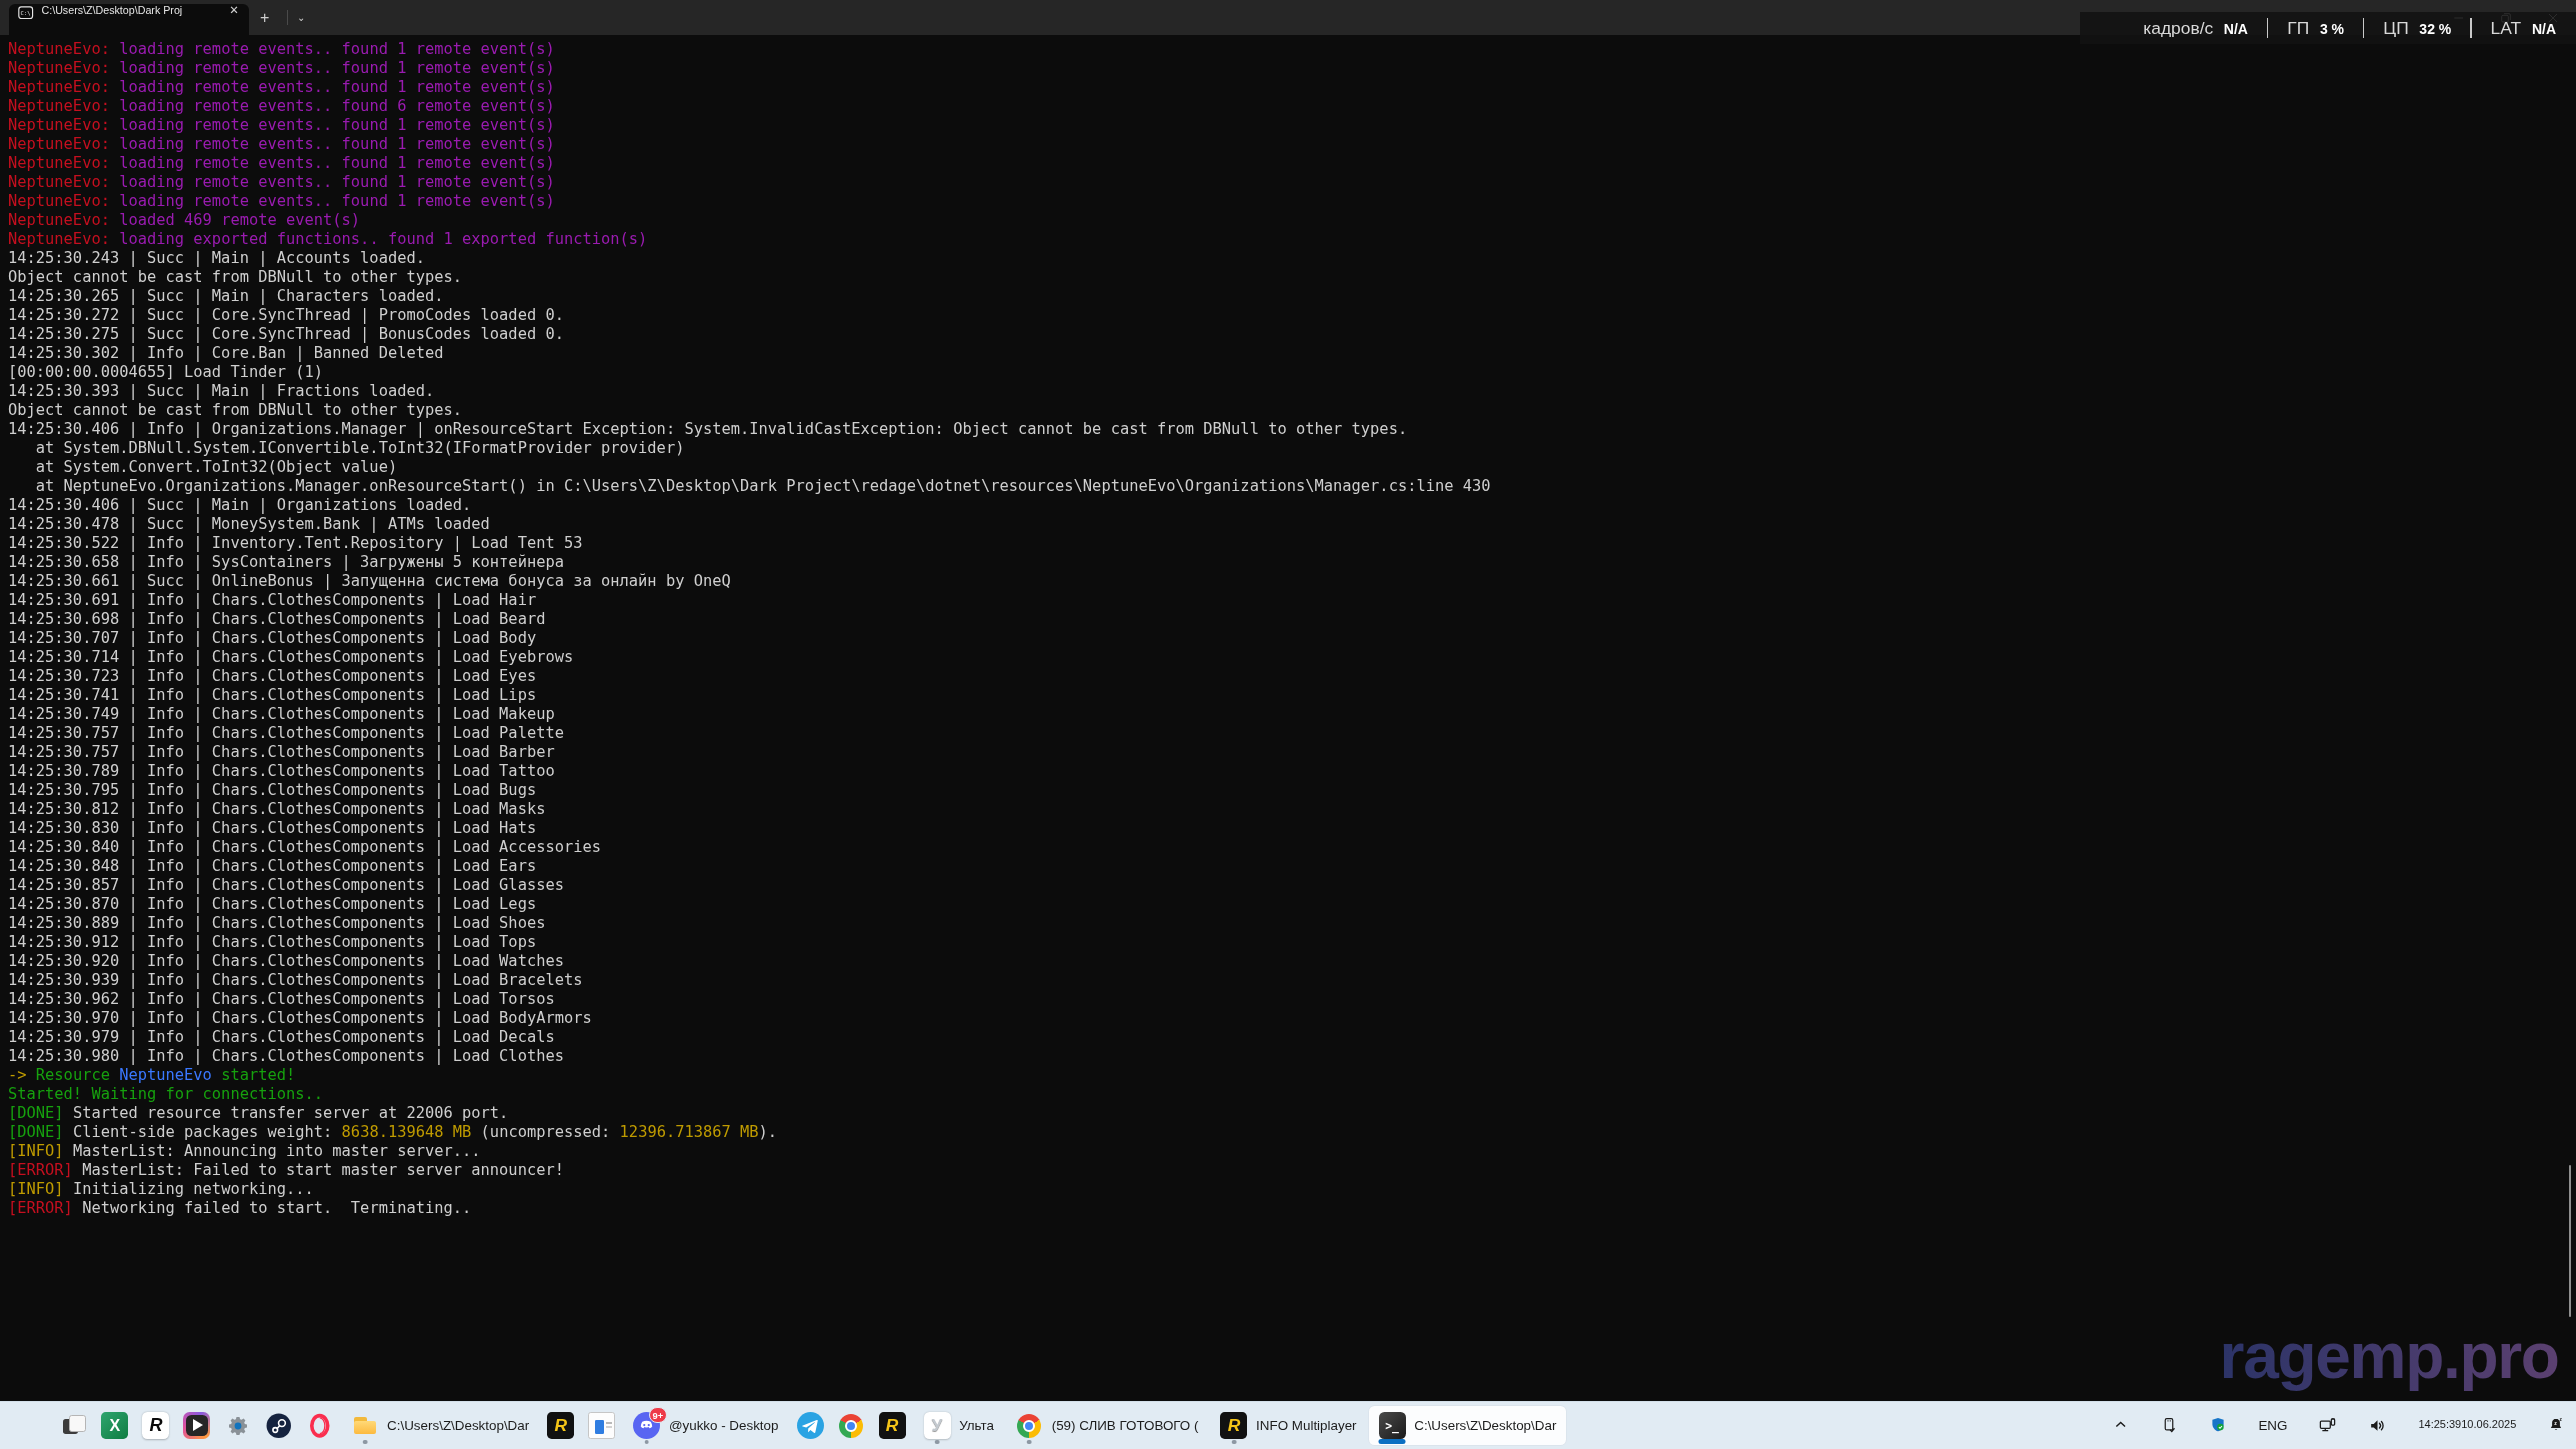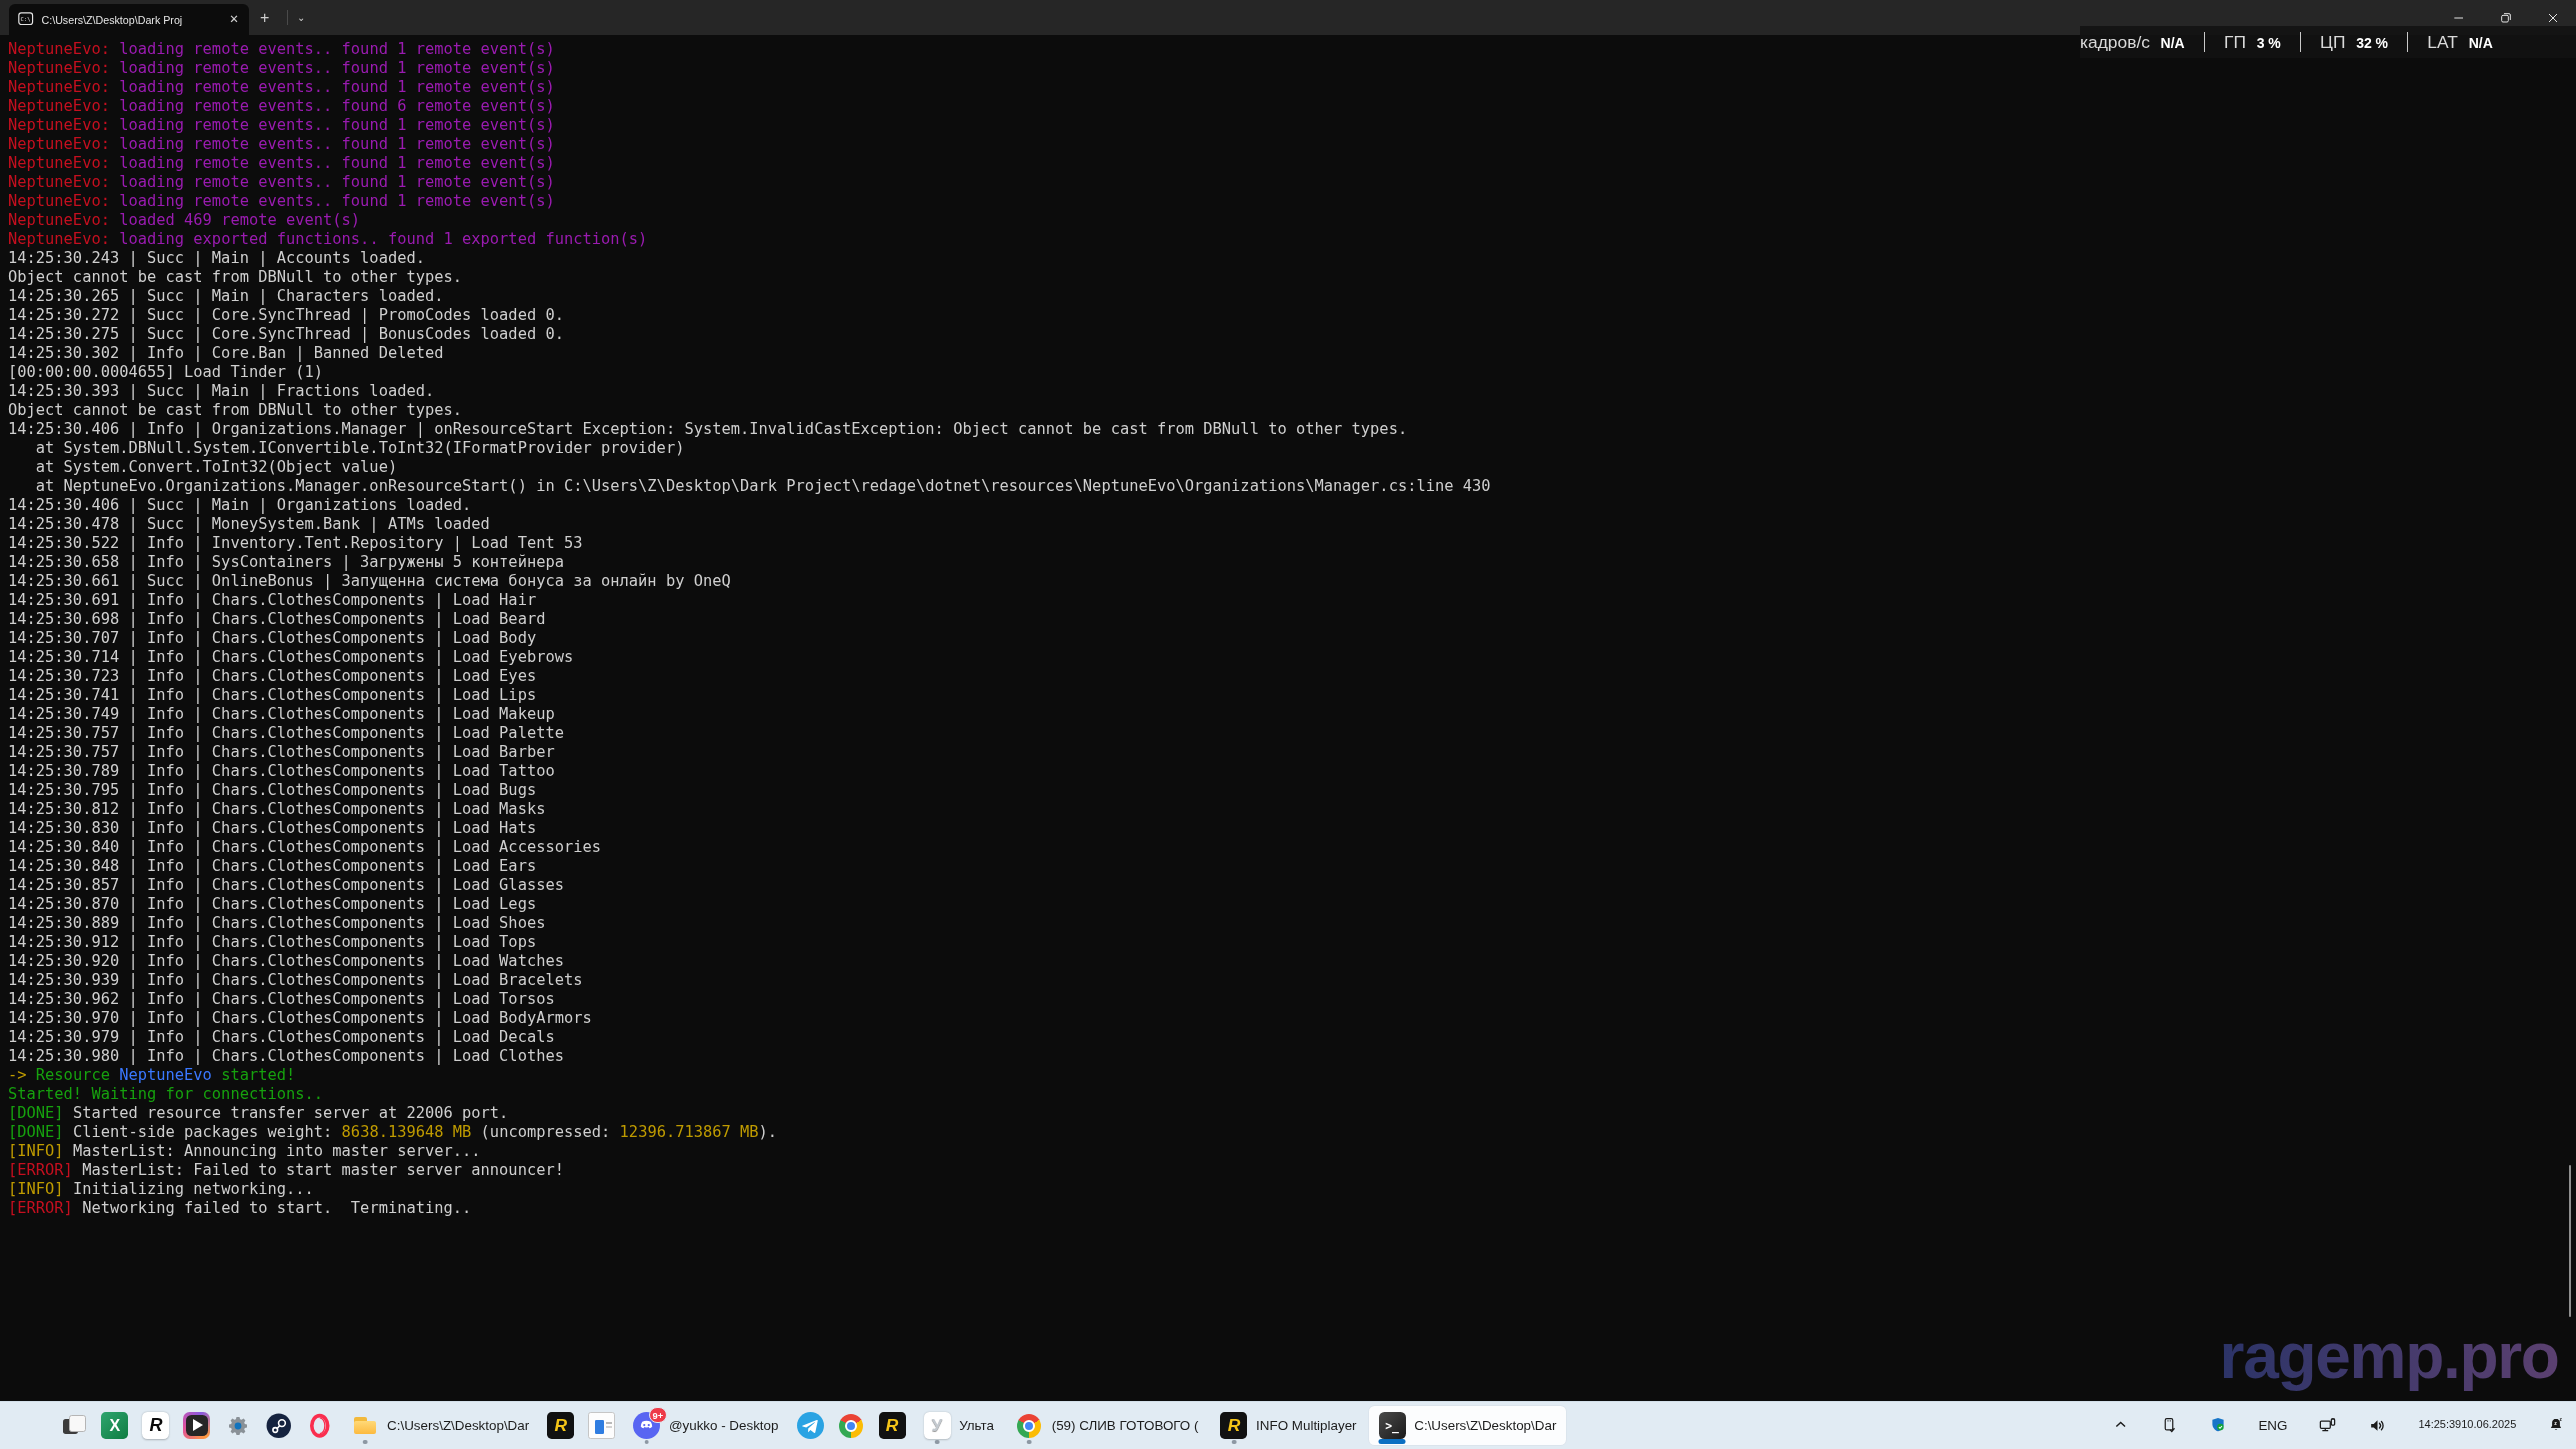--- a/index.html
+++ b/index.html
@@ -2,33 +2,33 @@
 <html style="--console-bg: #0c0c0c; --titlebar-bg: #262626; --taskbar-bg: #e1ebf3; --red: #c50f1f; --purple: #9a1bb0; --green: #16a10e; --blue: #3a78ff; --yellow: #bf9b00; --white: #cfcfcf; --accent: #0b6fc2; --watermark-start: #2c3468; --watermark-end: #5b4070;font-size:10.7px"><head>
 <meta charset="utf-8">
 <style>
   html,body{margin:0;padding:0}
   body{width:2576px;height:1449px;position:relative;overflow:hidden;
        background:var(--console-bg,#0c0c0c);font-family:"Liberation Sans",sans-serif}
 
   
   #titlebar{position:absolute;left:0;top:0;right:0;height:35px;background:var(--titlebar-bg,#262626)}
   #tab{position:absolute;left:9.4px;top:4px;width:240px;height:31px;background:var(--console-bg,#0c0c0c);
-       border-radius:6px 6px 0 0;display:flex;align-items:center;gap:6.7px;padding:0 8px;color:#e6e6e6;box-sizing:border-box}
+       border-radius:6px 6px 0 0;display:flex;gap:6.7px;padding:0 8px;color:#e6e6e6;box-sizing:border-box}
   #tab .title{font-size:10.7px;white-space:nowrap;overflow:hidden;flex:1}
   .tab-close{color:#cfcfcf;font-size:11.4px;line-height:1;padding:1.3px 2.7px}
   .bar-glyph{position:absolute;top:0;height:35px;display:flex;align-items:center;color:#cfcfcf}
   #new-tab{left:260px;font-size:16px}
   #tab-divider{left:287px;width:0.7px;height:14.8px;top:10px;background:#4a4a4a;position:absolute}
   #tab-dropdown{left:297px;font-size:10px}
   #win-controls{position:absolute;right:8px;top:0;height:35px;display:flex;align-items:center;gap:16px}
   #win-controls .wc{width:31px;height:27px;display:flex;align-items:center;justify-content:center}
 
   
-  #perf{position:absolute;left:2080px;right:0;top:26px;height:32px;background:rgba(18,18,18,.88);
-        display:flex;align-items:center;justify-content:flex-start;padding-right:20px;box-sizing:border-box}
+  #perf{position:absolute;left:2080px;right:0;top:12px;height:32px;background:rgba(18,18,18,.88);
+        display:flex;align-items:center;justify-content:flex-end;padding-right:20px;box-sizing:border-box}
   .pf-item{display:flex;align-items:baseline;gap:10.7px;font-size:17.4px;color:#d9d9d9}
   .pf-item b{color:#fff;font-size:14px}
   .pf-sep{width:1.3px;height:20px;background:#c9c9c9;margin:0 19px;align-self:center}
 
   
   #console{position:absolute;left:8px;top:40px;font-family:"DejaVu Sans Mono","Liberation Mono",monospace;
            font-size:15.4px;line-height:19px;white-space:pre}
   .c-w{color:var(--white,#cfcfcf)} .c-r{color:var(--red,#c50f1f)} .c-p{color:var(--purple,#9a1bb0)}
   .c-g{color:var(--green,#16a10e)} .c-b{color:var(--blue,#3a78ff)} .c-y{color:var(--yellow,#bf9b00)}
 

